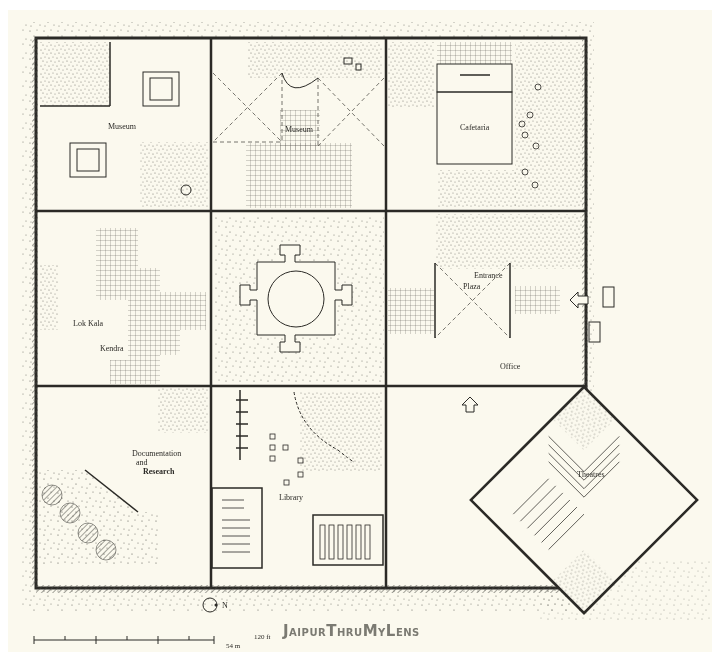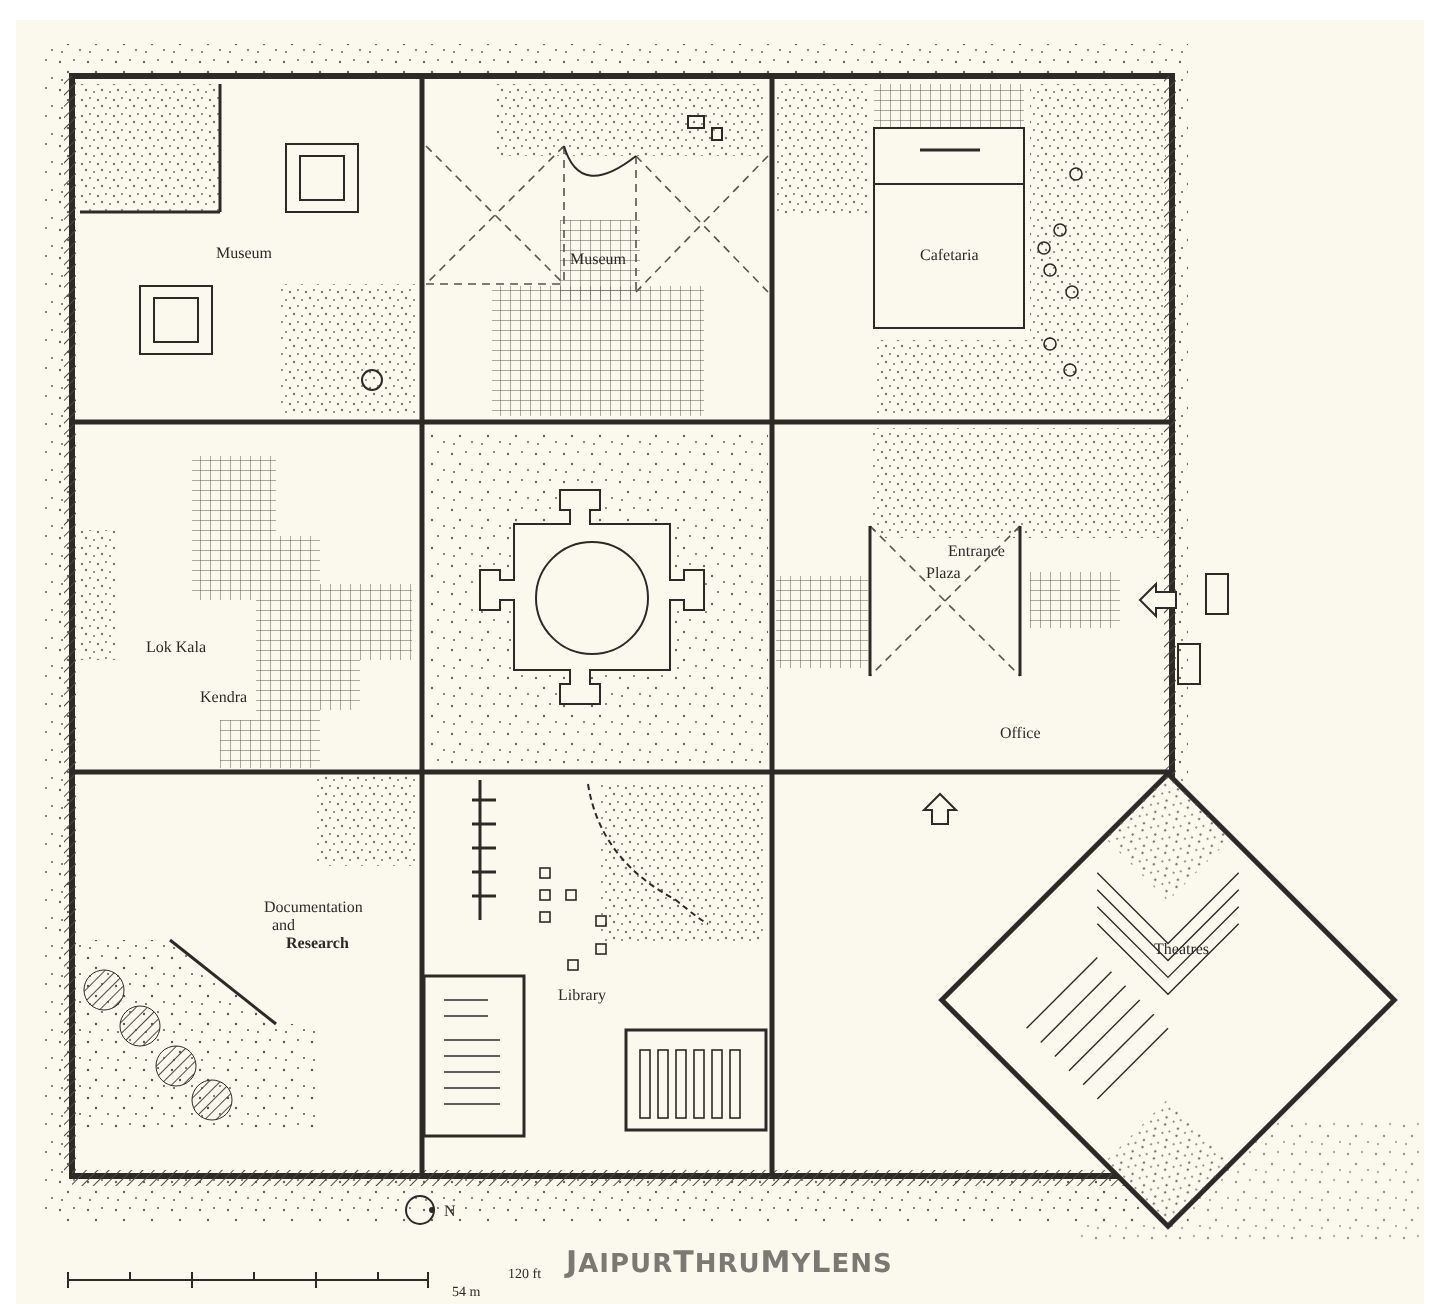--- a/index.html
+++ b/index.html
@@ -1,21 +1,21 @@
 <!DOCTYPE html>
 <html><head>
 <meta charset="utf-8">
 <style>
   html, body { margin: 0; padding: 0; background: #ffffff; }
   body { width: 720px; height: 652px; position: relative; overflow: hidden; font-family: "Liberation Serif", serif; }
   .page { position: absolute; left: 8px; top: 10px; width: 704px; height: 642px; background: #fbf9ee; }
   svg { position: absolute; left: 0; top: 0; }
   .label { position: absolute; font-family: "Liberation Serif", serif; font-size: 8px; color: #2b2a26; white-space: nowrap; text-align: center; line-height: 9px; }
   .watermark { position: absolute; left: 283px; top: 622px; font-family: "DejaVu Sans", sans-serif; font-weight: bold; font-size: 15px; letter-spacing: 0.5px; color: #7b7a72; }
-  .watermark .sm { font-size: 13px; text-align: center; }
+  .watermark .sm { font-size: 10px; text-align: center; }
   .scale-text { position: absolute; font-family: "Liberation Serif", serif; font-size: 7px; color: #2b2a26; line-height: 8px; }
 </style>
 </head>
 <body>
 
 <div class="page"></div>
 
 <svg width="720" height="652" viewBox="0 0 720 652">
   <defs>
     <pattern id="stipple" width="14" height="14" patternUnits="userSpaceOnUse">

